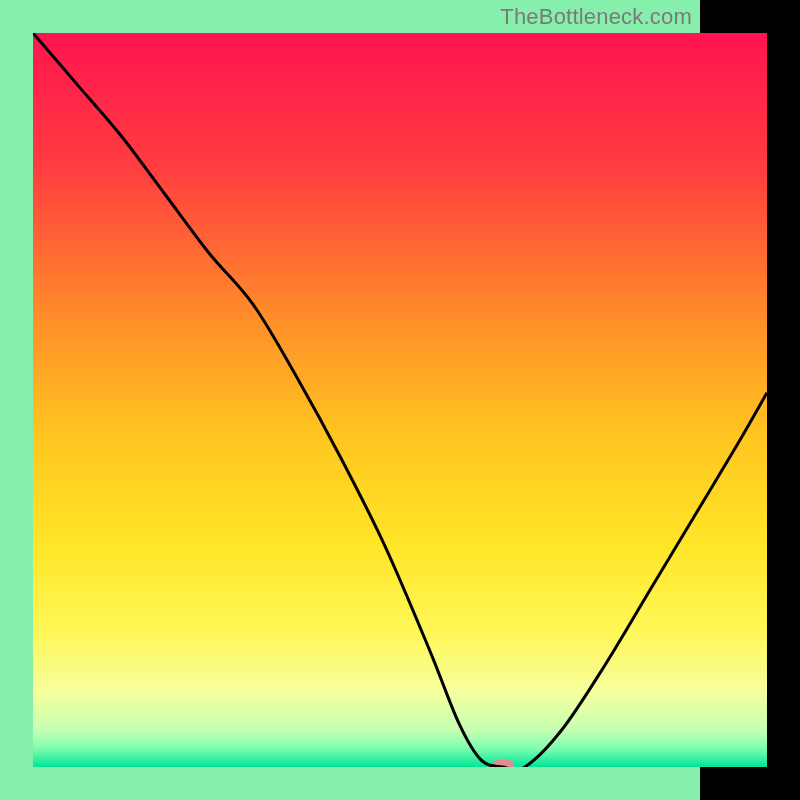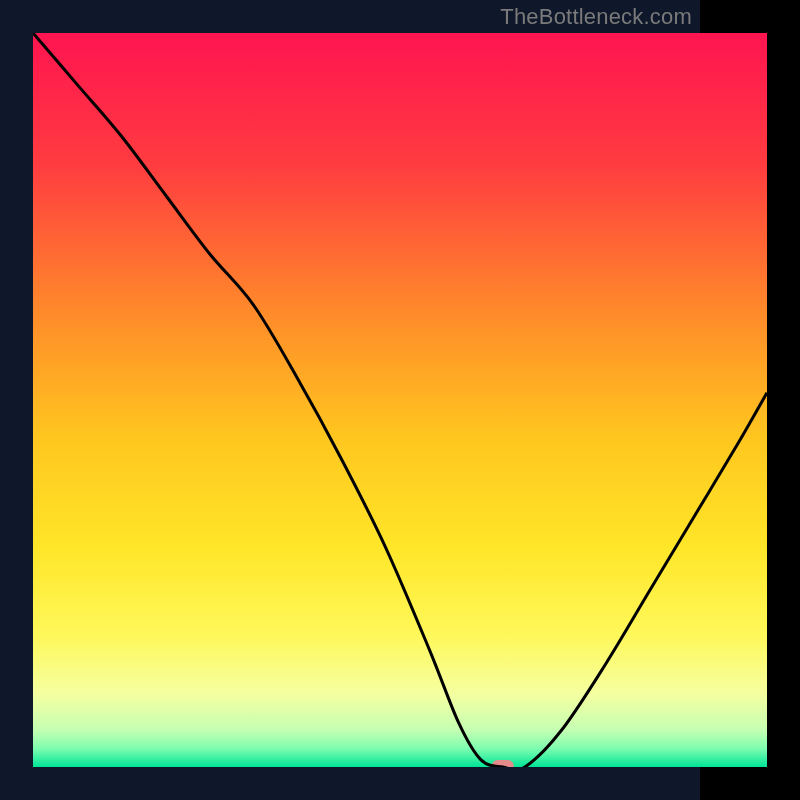--- a/index.html
+++ b/index.html
@@ -8,21 +8,21 @@
     width: 800px;
     height: 800px;
     background: #000;
     overflow: hidden;
     font-family: Arial, Helvetica, sans-serif;
   }
   .frame {
     position: relative;
     width: 700px;
     height: 800px;
-    background: #0f172a;
+    background: #86efac;
   }
   .plot {
     position: absolute;
     left: 33px;
     top: 33px;
     width: 734px;
     height: 734px;
   }
   .watermark {
     position: absolute;

